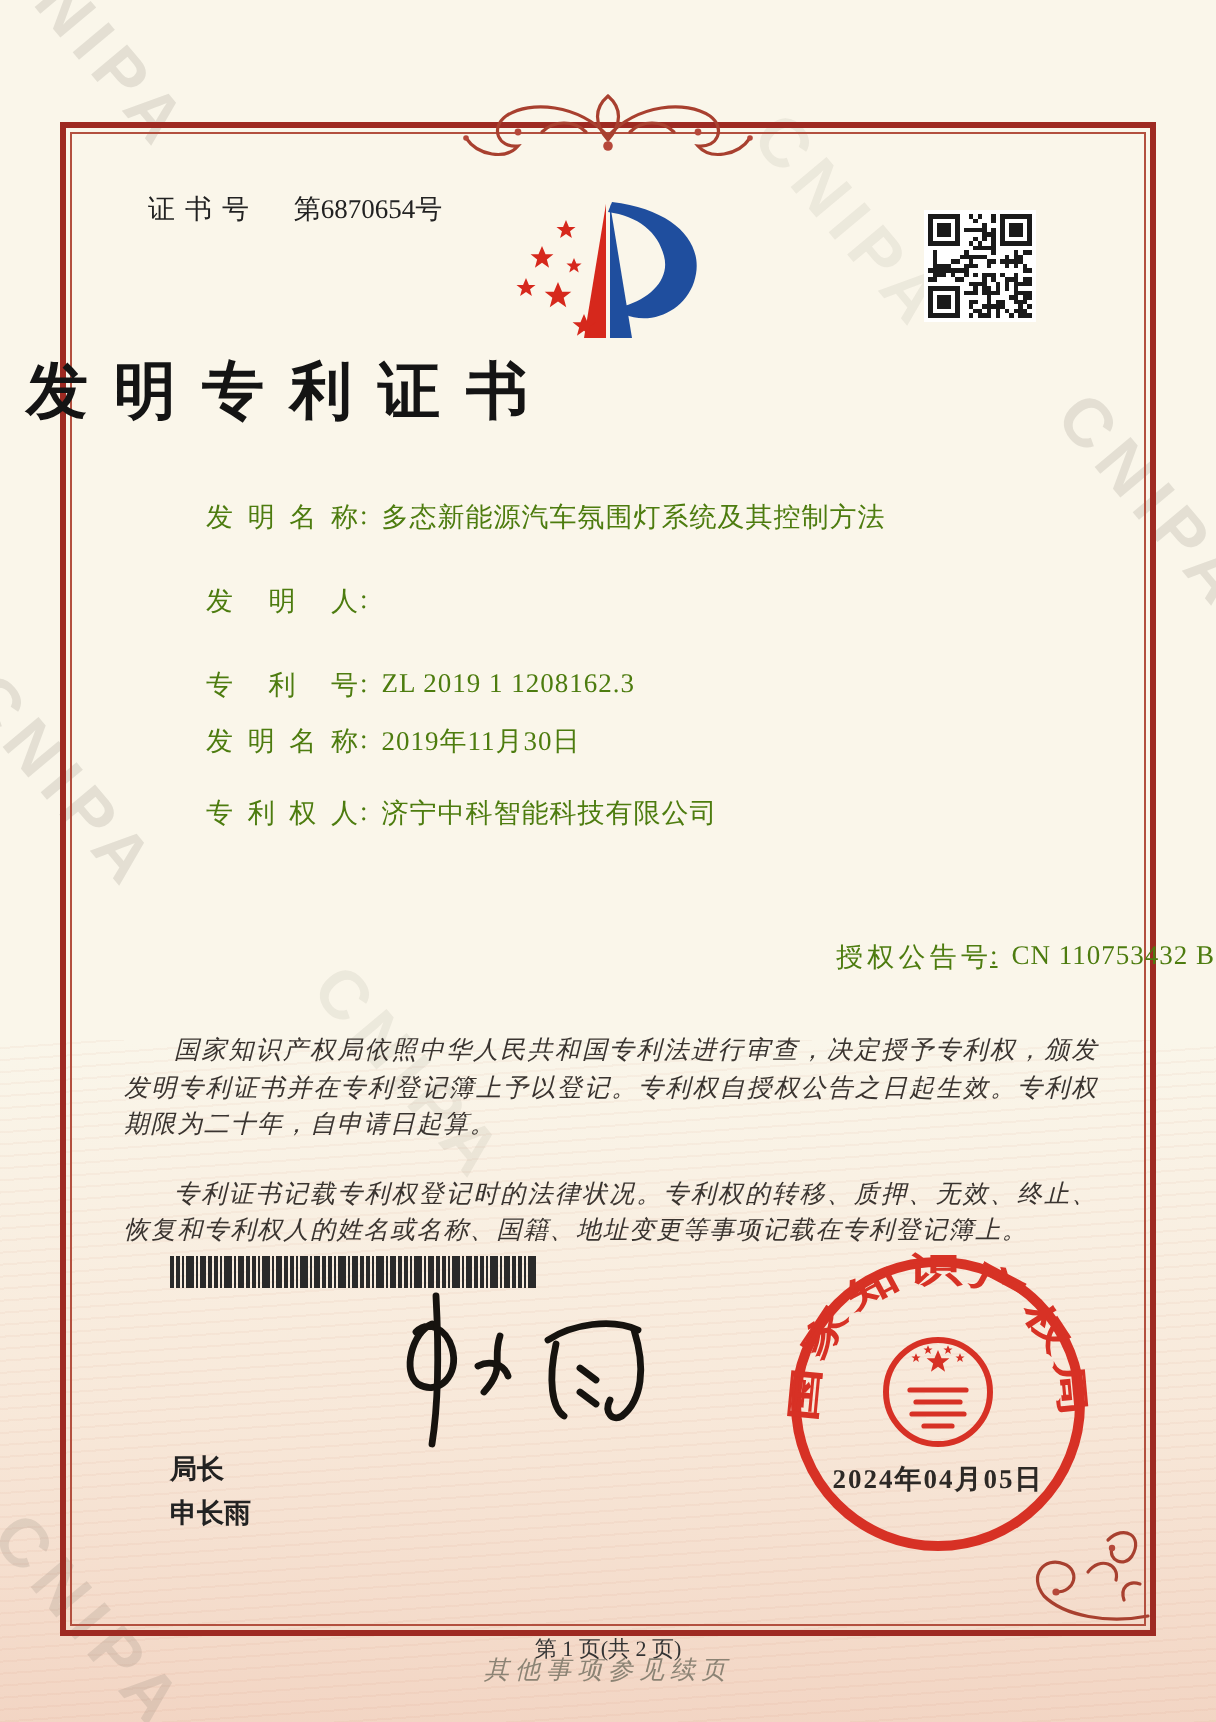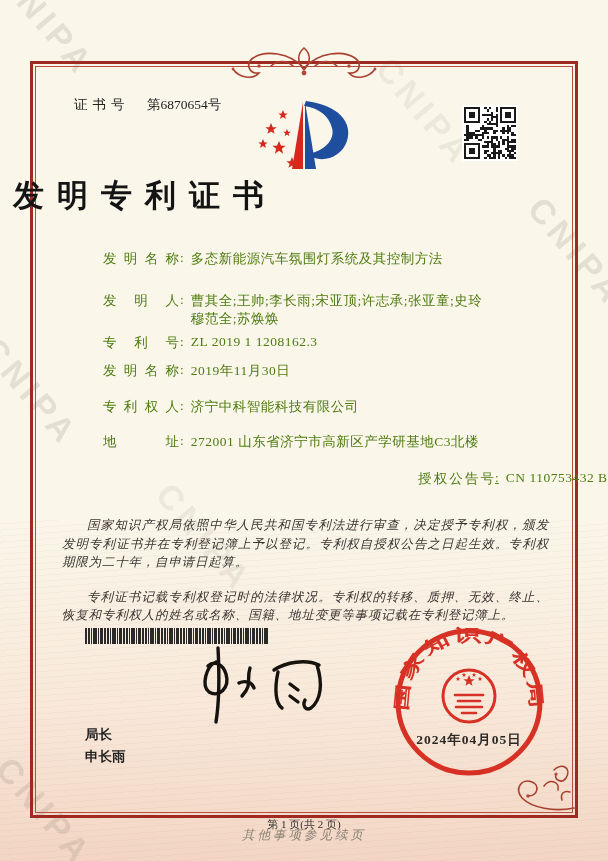--- a/index.html
+++ b/index.html
@@ -296,38 +296,35 @@
     </g>
   </svg>
 
   <div class="title">发明专利证书</div>
 
   <div class="frow" style="top:250px;">
     <span class="flabel">发明名称</span><span class="fcolon">:</span><span class="fvalue">多态新能源汽车氛围灯系统及其控制方法</span>
   </div>
 
   <div class="frow" style="top:292px;">
-    <span class="flabel">发明人</span><span class="fcolon">:</span><span class="fvalue"><span class="vline" style="display:block;">曹其全;王帅;李长雨;宋亚顶;许志承;张亚童;史玲</span><span class="vline" style="display:block;">穆范全;苏焕焕</span></span>
+    <span class="flabel">发明人</span><span class="fcolon">:</span>
   </div>
 
   <div class="frow" style="top:334px;">
     <span class="flabel">专利号</span><span class="fcolon">:</span><span class="fvalue">ZL 2019 1 1208162.3</span>
   </div>
 
   <div class="frow" style="top:362px;">
     <span class="flabel">发明名称</span><span class="fcolon">:</span><span class="fvalue">2019年11月30日</span>
   </div>
 
   <div class="frow" style="top:398px;">
     <span class="flabel">专利权人</span><span class="fcolon">:</span><span class="fvalue">济宁中科智能科技有限公司</span>
   </div>
 
-  <div class="frow" style="top:433px;">
-    <span class="flabel">地址</span><span class="fcolon">:</span><span class="fvalue">272001 山东省济宁市高新区产学研基地C3北楼</span>
-  </div>
 
   <div class="frow" style="top:470px;width:470px;">
     <span class="g2">
       <span class="flabel">授权公告号</span><span class="fcolon">:</span><span class="fvalue">CN 110753432 B</span>
     </span>
   </div>
 
   <div class="body-text">
     <p>国家知识产权局依照中华人民共和国专利法进行审查，决定授予专利权，颁发发明专利证书并在专利登记簿上予以登记。专利权自授权公告之日起生效。专利权期限为二十年，自申请日起算。</p>
     <p>专利证书记载专利权登记时的法律状况。专利权的转移、质押、无效、终止、恢复和专利权人的姓名或名称、国籍、地址变更等事项记载在专利登记簿上。</p>

